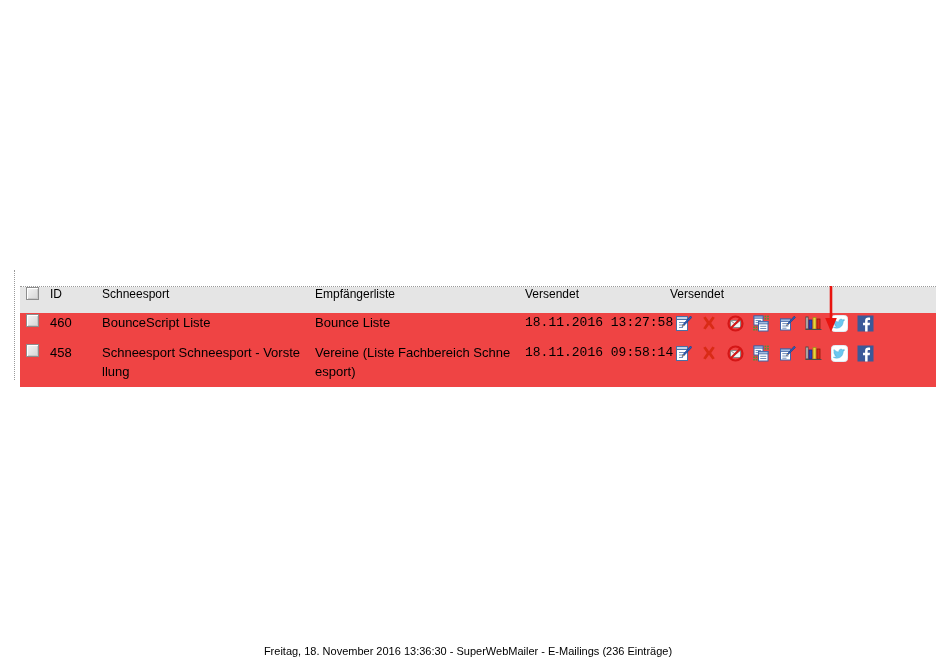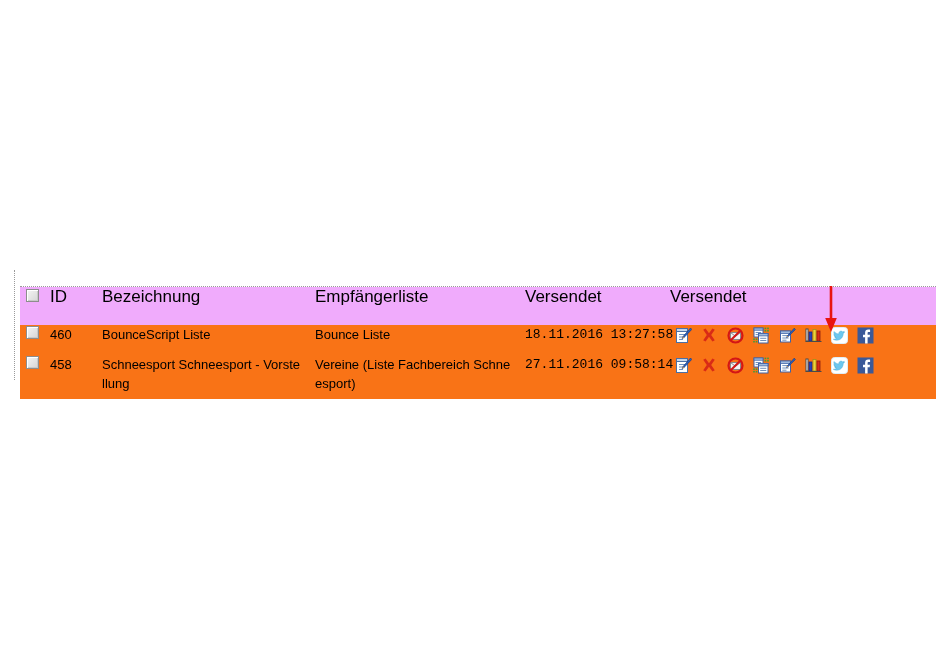--- a/index.html
+++ b/index.html
@@ -57,24 +57,24 @@
   }
   table.mailing-table th,
   table.mailing-table td {
     padding: 0;
     margin: 0;
     vertical-align: top;
     text-align: left;
     font-weight: normal;
   }
   thead th {
-    background: #f0abfc;
-    height: 38px;
+    background: #e5e5e5;
+    height: 26px;
     font-weight: bold;
-    font-size: 17px;
+    font-size: 12px;
     color: #000;
     vertical-align: middle;
     white-space: nowrap;
   }
 
   
   .col-check  { width: 30px; }
   .col-id     { width: 52px; }
   .col-bez    { width: 213px; }
   .col-empf   { width: 210px; }
@@ -85,21 +85,21 @@
   td.col-id   { text-align: right; padding-right: 8px; }
   th.col-bez,
   td.col-bez  { padding-left: 12px; }
   th.col-empf,
   td.col-empf { padding-left: 12px; }
   th.col-vers,
   td.col-vers { padding-left: 4px; }
   th.col-akt  { padding-left: 8px; }
   td.col-akt  { padding-left: 8px; }
 
-  tbody tr { background: #f97316; }
+  tbody tr { background: #ef4444; }
   tbody td {
     height: 30px;
     padding-top: 6px;
     padding-bottom: 4px;
     line-height: 19px;
   }
   tbody tr.row-tall td { height: 44px; }
   td.col-id { vertical-align: middle; }
   td.col-vers { vertical-align: middle; white-space: nowrap; font-family: Liberation Mono, monospace; }
   td.col-akt { vertical-align: middle; }
@@ -175,21 +175,21 @@
   <div class="grid-frame"></div>
   <div class="grid-top-rule"></div>
 
   <table class="mailing-table">
     <thead>
       <tr>
         <th class="col-check">
           <span class="chk"></span>
         </th>
         <th class="col-id">ID</th>
-        <th class="col-bez">Bezeichnung</th>
+        <th class="col-bez">Schneesport</th>
         <th class="col-empf">Empfängerliste</th>
         <th class="col-vers">Versendet</th>
         <th class="col-akt">Versendet</th>
       </tr>
     </thead>
     <tbody>
 
       <tr>
         <td class="col-check">
           <span class="chk"></span>
@@ -297,21 +297,21 @@
         <td class="col-check">
           <span class="chk"></span>
         </td>
         <td class="col-id">458</td>
         <td class="col-bez">
           <span class="cell-wrap">Schneesport Schneesport - Vorstellung</span>
         </td>
         <td class="col-empf">
           <span class="cell-wrap">Vereine (Liste Fachbereich Schneesport)</span>
         </td>
-        <td class="col-vers">27.11.2016 09:58:14</td>
+        <td class="col-vers">18.11.2016 09:58:14</td>
         <td class="col-akt">
           <div class="actions">
 
             <span class="icon-btn">
               <svg width="17" height="17" viewBox="0 0 17 17">
                 <rect x="1.5" y="1.5" width="11" height="14" fill="#ffffff" stroke="#4a6fa5" stroke-width="1"></rect>
                 <rect x="1.5" y="1.5" width="11" height="3" fill="#c3d4ea" stroke="#4a6fa5" stroke-width="1"></rect>
                 <line x1="4" y1="7.5" x2="10" y2="7.5" stroke="#6f8fbc" stroke-width="1"></line>
                 <line x1="4" y1="10" x2="10" y2="10" stroke="#6f8fbc" stroke-width="1"></line>
                 <line x1="4" y1="12.5" x2="8" y2="12.5" stroke="#6f8fbc" stroke-width="1"></line>
@@ -399,14 +399,15 @@
     </tbody>
   </table>
 
   <div class="annot-arrow">
     <svg width="18" height="48" viewBox="0 0 18 48">
       <line x1="9" y1="1" x2="9" y2="36" stroke="#e8140f" stroke-width="2.6"></line>
       <polygon points="9,47 3.2,33 14.8,33" fill="#e8140f"></polygon>
     </svg>
   </div>
 
+  <div class="footer-status">Freitag, 18. November 2016 13:36:30 - SuperWebMailer - E-Mailings (236 Einträge)</div>
 
 </div>
 
 </body></html>

